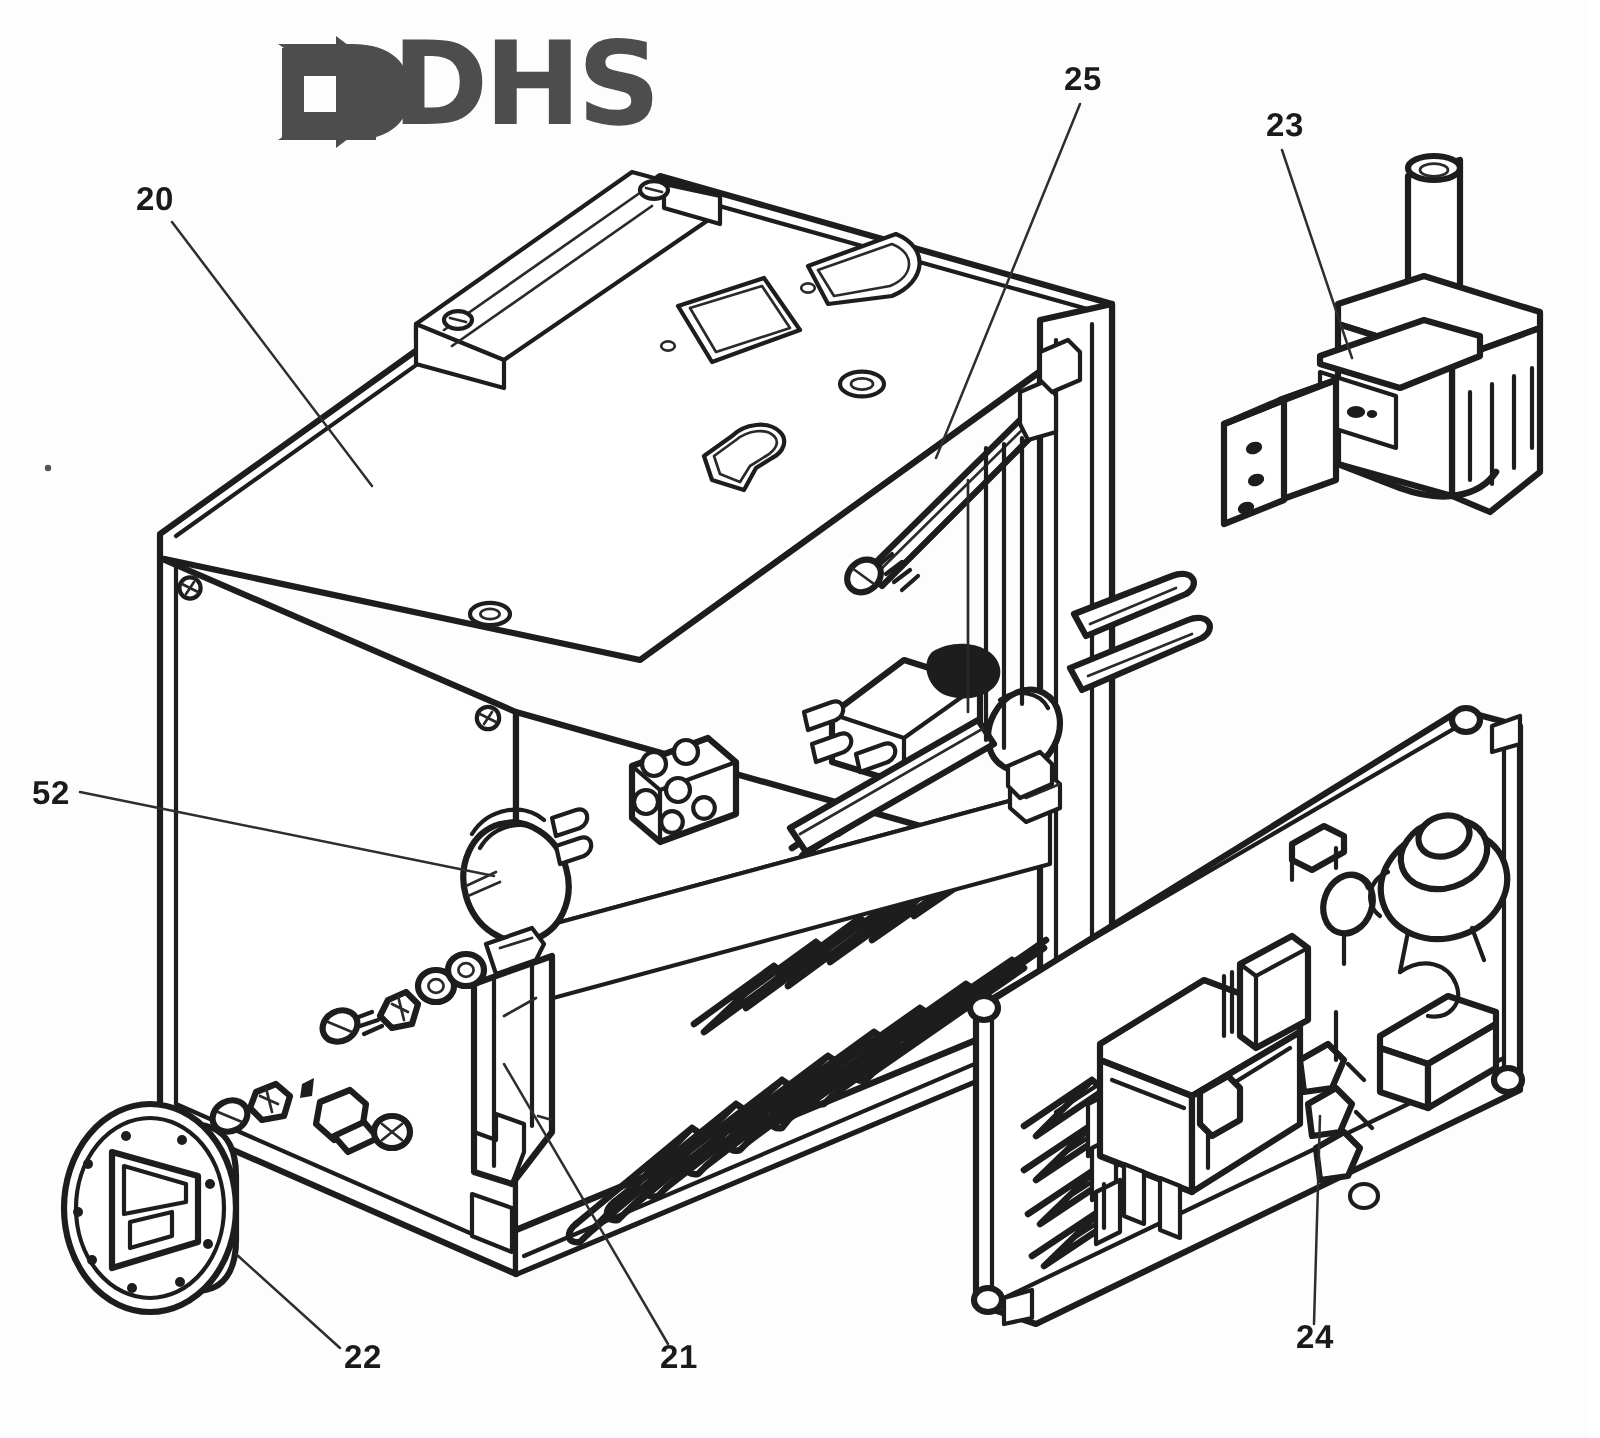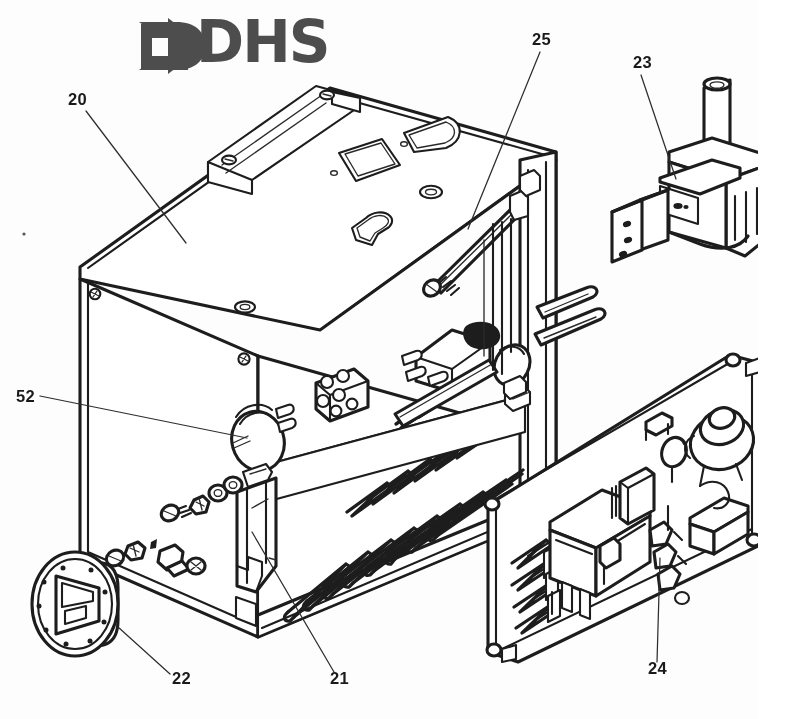--- a/index.html
+++ b/index.html
@@ -10,20 +10,21 @@
   }
   body {
     font-family: "Liberation Sans", sans-serif;
   }
   #sheet {
     position: relative;
     width: 758px;
     height: 719px;
     background: #fdfdfd;
     overflow: hidden;
+    padding-left: 36px;
   }
   #art {
     position: absolute;
     left: 0;
     top: 0;
     width: 800px;
     height: 719px;
     display: block;
   }
   .ln      { fill: none; stroke: #1d1d1d; stroke-width: 2.1; stroke-linecap: round; stroke-linejoin: round; }

